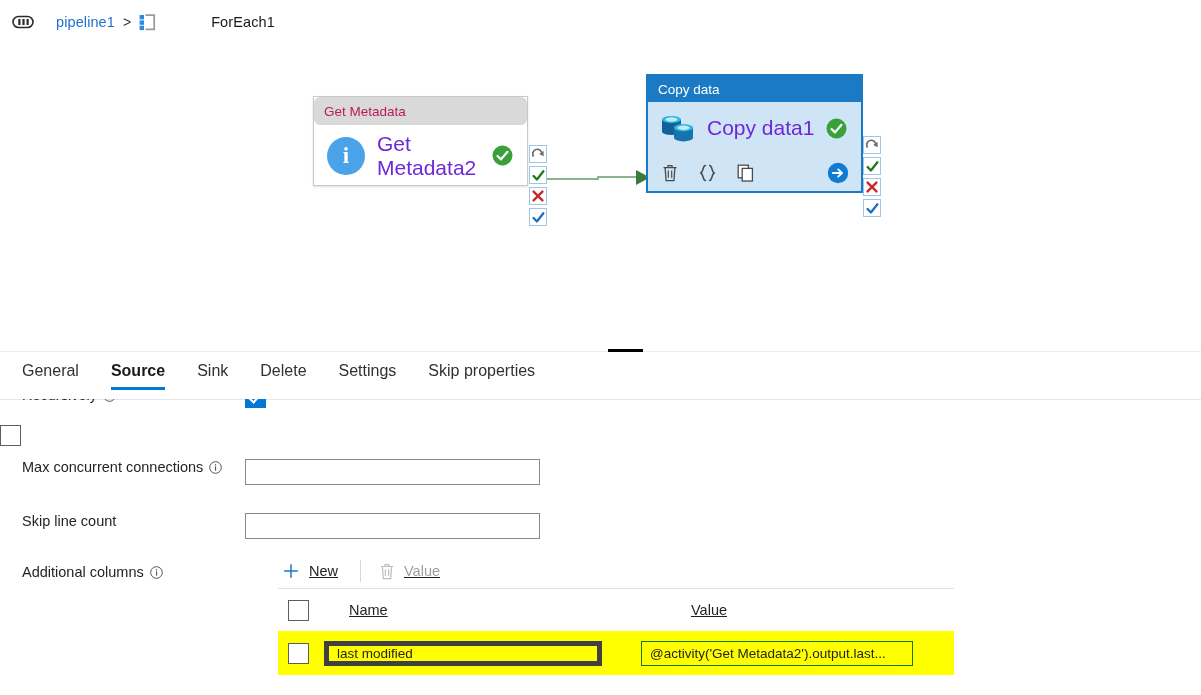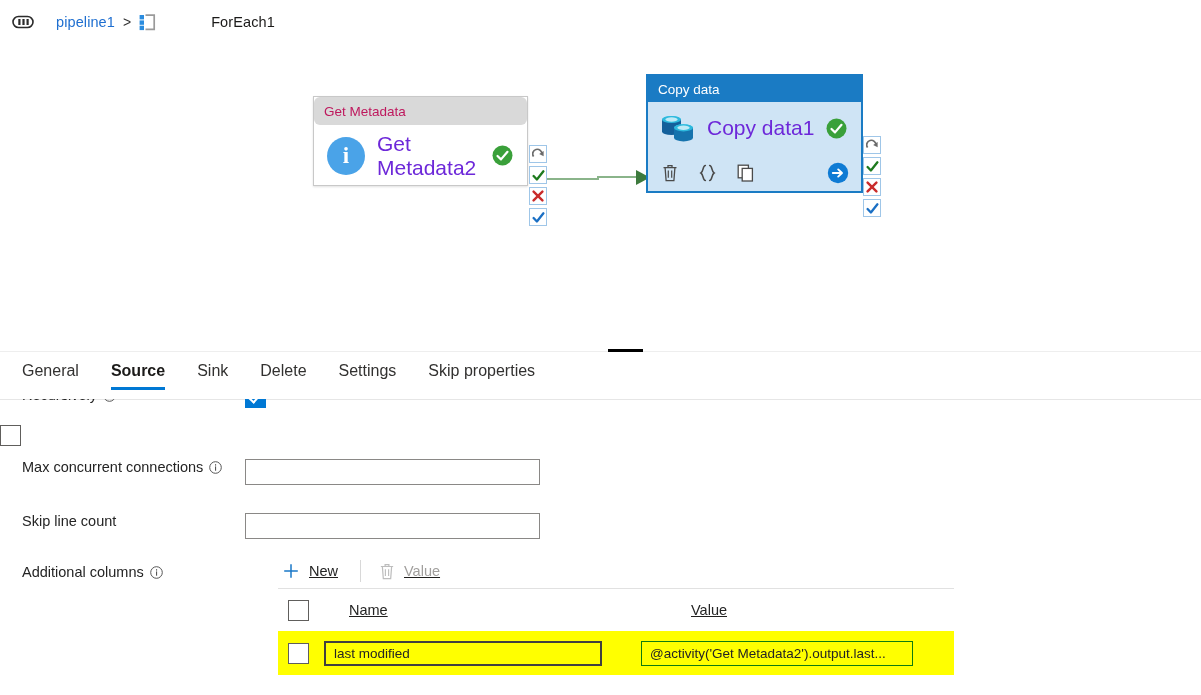--- a/index.html
+++ b/index.html
@@ -349,21 +349,21 @@
   .col-name { width: 315px; padding-left: 15px; box-sizing: border-box; }
   .col-value { flex: 1; padding-left: 17px; box-sizing: border-box; }
   .colhdr {
     font-size: 14.5px;
     color: #242424;
   }
   .cell-input {
     width: 278px;
     height: 25px;
     box-sizing: border-box;
-    border: 2px solid #404040;
+    border: 5px solid #404040;
     background: transparent;
     font-family: "Liberation Sans", sans-serif;
     font-size: 13.5px;
     padding: 0 8px;
     color: #242424;
     outline: none;
   }
   .cell-input.expr {
     width: 272px;
     border: 1px solid #107c10;

